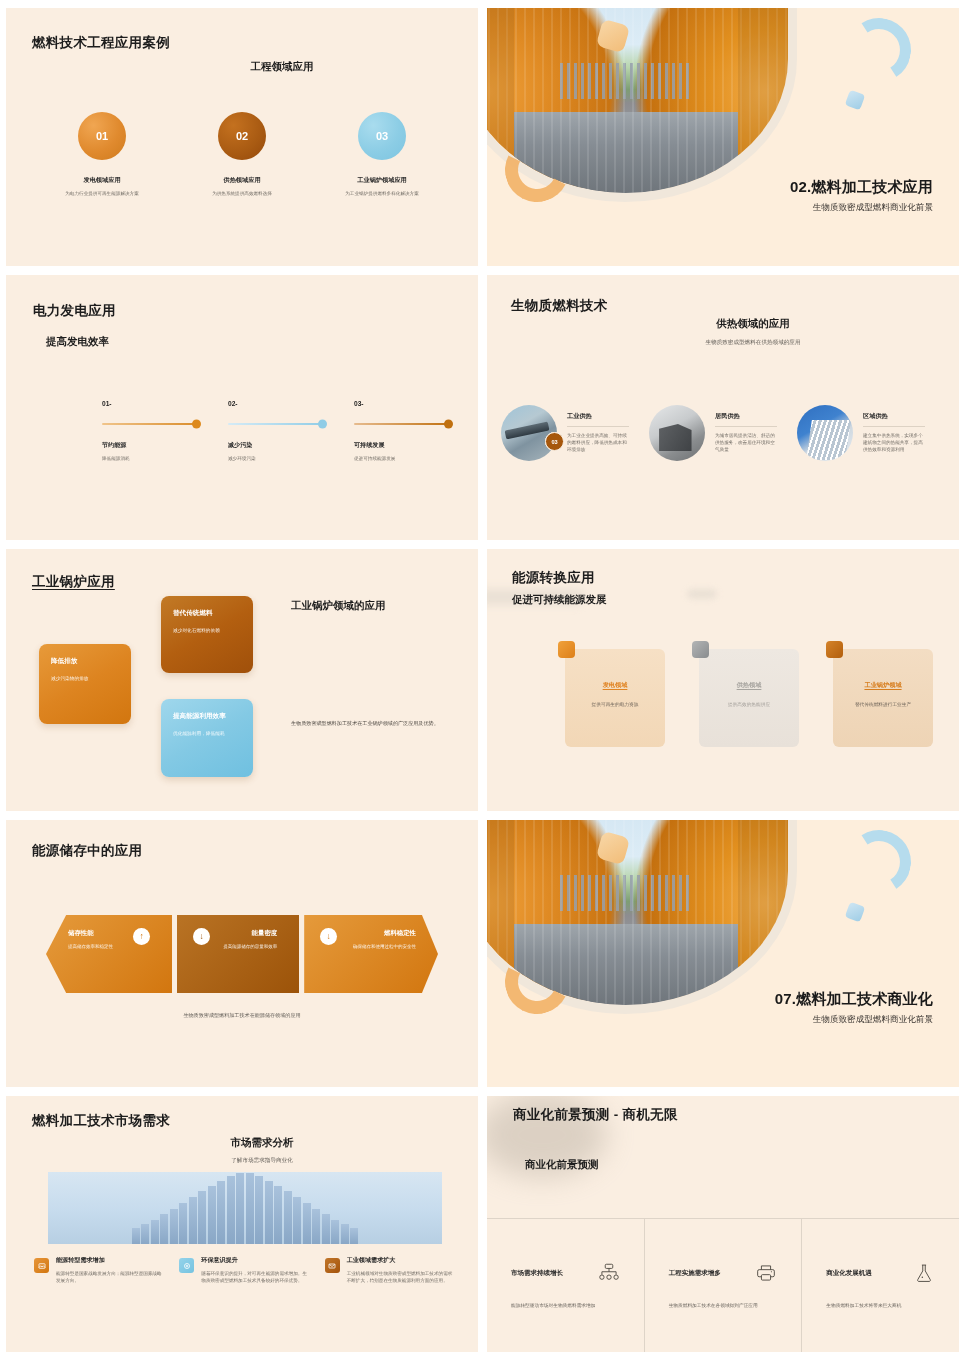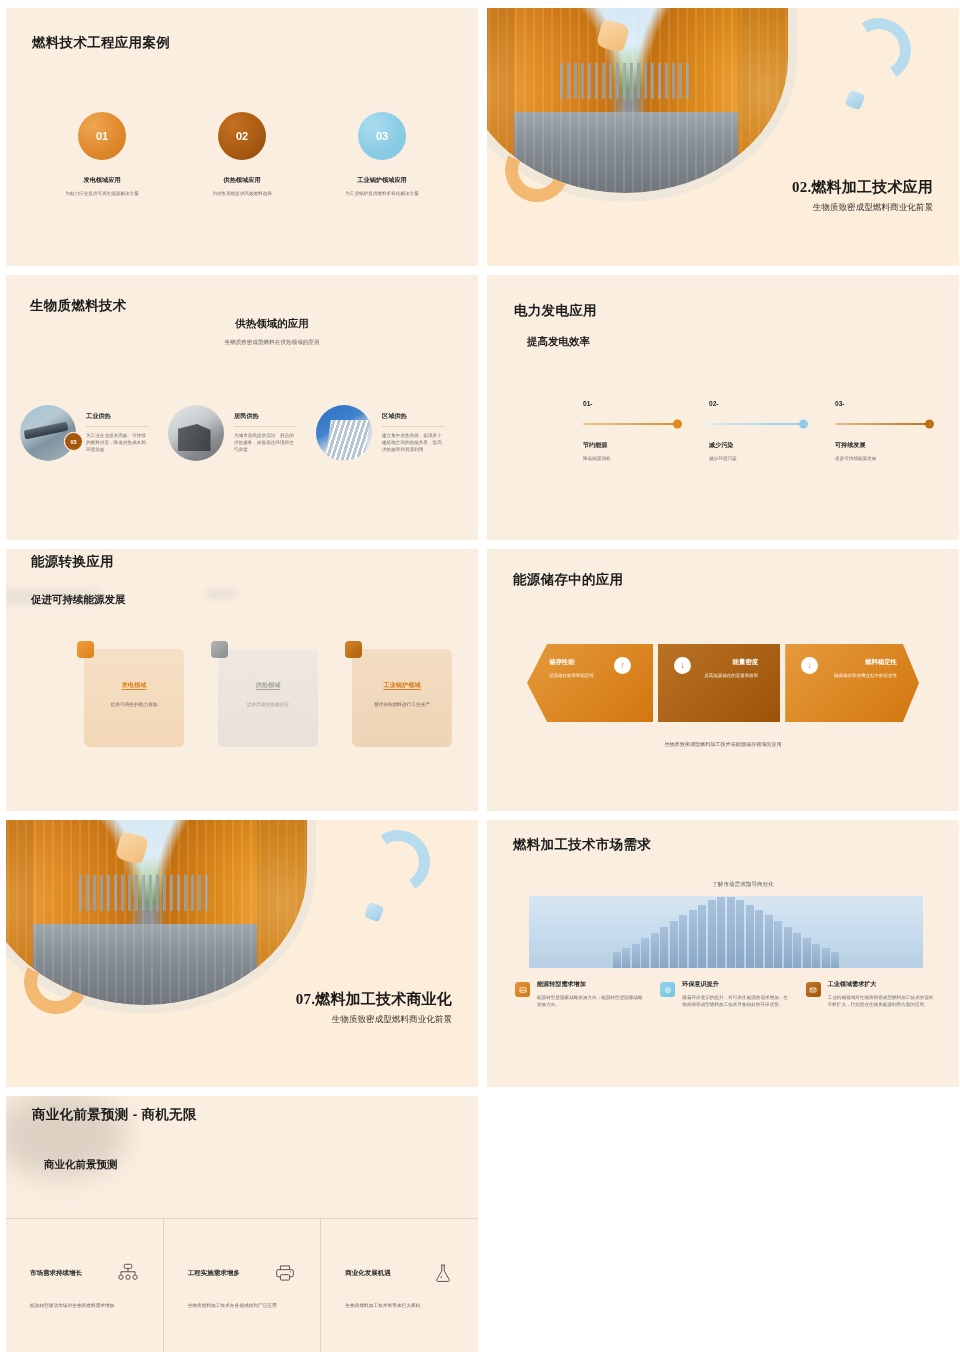--- a/index.html
+++ b/index.html
@@ -49,21 +49,21 @@
     color:#fff;font-size:11px;font-weight:bold;
     margin:0 auto 16px;
   }
   .b-orange{ background:radial-gradient(circle at 32% 28%, #f0a652 0%, #e08a2e 55%, #cf7a1c 100%); }
   .b-brown { background:radial-gradient(circle at 32% 28%, #c4711f 0%, #a85a12 60%, #94480a 100%); }
   .b-blue  { background:radial-gradient(circle at 32% 28%, #a9dcee 0%, #8ccde5 55%, #7cc4e0 100%); }
   .sl1 .c-name{ font-size:6.2px; font-weight:bold; margin-bottom:6px; }
   .sl1 .c-desc{ font-size:4.6px; color:#6f6a63; line-height:1.5; padding:0 14px;}
 
   
-  .hero{ background:#fceedd;font-family:Liberation Serif, serif; }
+  .hero{ background:#fceedd; }
   .hero .photo{
     position:absolute; left:-26px; top:-40px;
     width:330px; height:225px;
     border-radius:0 0 180px 180px / 0 0 150px 150px;
     overflow:hidden;
     background:
       radial-gradient(ellipse 60% 90% at 8% 55%, #f0a13b 0%, #e08b24 30%, #c97412 62%, rgba(201,116,18,0) 70%),
       radial-gradient(ellipse 55% 95% at 92% 55%, #f3ad4a 0%, #e2901f 30%, #c4700f 65%, rgba(196,112,15,0) 72%),
       linear-gradient(180deg,#cfe3f1 0%,#dcecf6 34%,#b9d6ae 44%,#7d9e74 54%,#8d8d90 60%,#9aa0a6 78%,#7f848a 100%);
   }
@@ -175,21 +175,21 @@
             background:linear-gradient(150deg,#e79a3a 0%,#dd8420 50%,#d2760f 100%); }
   .sl5 .cB{ left:155px; top:47px; width:92px; height:77px;
             background:linear-gradient(150deg,#c27a26 0%,#b35f10 50%,#a0500a 100%); }
   .sl5 .cC{ left:155px; top:150px; width:92px; height:78px;
             background:linear-gradient(150deg,#9fd7ec 0%,#83c9e4 50%,#6fc0e0 100%); }
   .sl5 .rt{ position:absolute; left:285px; top:50px; }
   .sl5 .rp{ position:absolute; left:285px; right:22px; top:170px;
             font-size:5.1px;color:#4f4a44;line-height:1.6; }
 
   
-  .sl6 .s-title{ position:absolute; left:25px; top:4px; }
+  .sl6 .s-title{ position:absolute; left:25px; top:20px; }
   .sl6 .s-sub{ position:absolute; left:25px; top:44px; }
   .sl6 .blur1{ position:absolute; left:-12px; top:40px; width:110px;height:16px;border-radius:9px;
                background:#e6ddd2; filter:blur(4px); opacity:.75; }
   .sl6 .blur2{ position:absolute; left:200px; top:40px; width:30px;height:10px;border-radius:7px;
                background:#e6ddd2; filter:blur(3px); opacity:.8; }
   .sl6 .cards{ position:absolute; left:78px; right:26px; top:100px; display:flex; gap:34px; }
   .sl6 .cc{ flex:1; position:relative; border-radius:6px; padding:32px 10px 18px; text-align:center;
             min-height:98px; }
   .sl6 .cc .tag{ position:absolute;left:-7px;top:-8px;width:17px;height:17px;border-radius:4px; }
   .sl6 .cc .hh{ font-size:6.2px;font-weight:bold;margin-bottom:11px;text-decoration:underline;
@@ -269,20 +269,21 @@
   .sl10 .pp{ font-size:4.7px;color:#6a655e;line-height:1.6; }
   .sl10 svg{ display:block; }
 </style>
 </head>
 <body>
 
 <div class="deck">
 
   <section class="slide sl1">
     <div class="s-title">燃料技术工程应用案例</div>
+    <div class="s-sub">工程领域应用</div>
     <div class="circles">
       <div class="col">
         <div class="bubble b-orange">01</div>
         <div class="c-name">发电领域应用</div>
         <div class="c-desc">为电力行业提供可再生能源解决方案</div>
       </div>
       <div class="col">
         <div class="bubble b-brown">02</div>
         <div class="c-name">供热领域应用</div>
         <div class="c-desc">为供热系统提供高效燃料选择</div>
@@ -300,20 +301,51 @@
       <div class="sky-city"></div>
       <div class="deckplate"></div>
     </div>
     <div class="ring-arc"></div>
     <div class="c-orange"></div>
     <div class="c-blue"></div>
     <div class="sq1"></div>
     <div class="sq2"></div>
     <div class="h-title">02.燃料加工技术应用</div>
     <div class="h-sub">生物质致密成型燃料商业化前景</div>
+  </section>
+
+  <section class="slide sl3">
+    <div class="s-title">电力发电应用</div>
+    <div class="s-sub">提高发电效率</div>
+    <div class="bars">
+      <div class="bar">
+        <div class="bnum">01-</div>
+        <div class="line" style="background:linear-gradient(90deg,#f0c48a,#d98c2a)">
+          <span class="knob" style="background:#dd8a1e"></span>
+        </div>
+        <div class="bname">节约能源</div>
+        <div class="bdesc">降低能源消耗</div>
+      </div>
+      <div class="bar">
+        <div class="bnum">02-</div>
+        <div class="line" style="background:linear-gradient(90deg,#d5ebf6,#8fcce6)">
+          <span class="knob" style="background:#8fcce6"></span>
+        </div>
+        <div class="bname">减少污染</div>
+        <div class="bdesc">减少环境污染</div>
+      </div>
+      <div class="bar">
+        <div class="bnum">03-</div>
+        <div class="line" style="background:linear-gradient(90deg,#e6bb8e,#c0700f)">
+          <span class="knob" style="background:#c0700f"></span>
+        </div>
+        <div class="bname">可持续发展</div>
+        <div class="bdesc">促进可持续能源发展</div>
+      </div>
+    </div>
   </section>
 
   <section class="slide sl4">
     <div class="s-title">生物质燃料技术</div>
     <div class="s-sub">供热领域的应用</div>
     <div class="s-sub2">生物质致密成型燃料在供热领域的应用</div>
     <div class="items">
       <div class="it">
         <div class="thumb t1"></div>
         <div class="badge" style="background:#d07f1b">01</div>
@@ -334,51 +366,37 @@
         <div class="thumb t3"></div>
         <div class="badge" style="background:#a6570c">03</div>
         <div class="body">
           <div class="h">区域供热</div>
           <div class="p">建立集中供热系统，实现多个建筑物之间的热能共享，提高供热效率和资源利用</div>
         </div>
       </div>
     </div>
   </section>
 
-  <section class="slide sl3">
-    <div class="s-title">电力发电应用</div>
-    <div class="s-sub">提高发电效率</div>
-    <div class="bars">
-      <div class="bar">
-        <div class="bnum">01-</div>
-        <div class="line" style="background:linear-gradient(90deg,#f0c48a,#d98c2a)">
-          <span class="knob" style="background:#dd8a1e"></span>
-        </div>
-        <div class="bname">节约能源</div>
-        <div class="bdesc">降低能源消耗</div>
-      </div>
-      <div class="bar">
-        <div class="bnum">02-</div>
-        <div class="line" style="background:linear-gradient(90deg,#d5ebf6,#8fcce6)">
-          <span class="knob" style="background:#8fcce6"></span>
-        </div>
-        <div class="bname">减少污染</div>
-        <div class="bdesc">减少环境污染</div>
-      </div>
-      <div class="bar">
-        <div class="bnum">03-</div>
-        <div class="line" style="background:linear-gradient(90deg,#e6bb8e,#c0700f)">
-          <span class="knob" style="background:#c0700f"></span>
-        </div>
-        <div class="bname">可持续发展</div>
-        <div class="bdesc">促进可持续能源发展</div>
-      </div>
-    </div>
-  </section>
-
+  <section class="slide sl5">
+    <div class="s-title">工业锅炉应用</div>
+    <div class="card cA">
+      <div class="cd-h">降低排放</div>
+      <div class="cd-p">减少污染物的排放</div>
+    </div>
+    <div class="card cB">
+      <div class="cd-h">替代传统燃料</div>
+      <div class="cd-p">减少对化石燃料的依赖</div>
+    </div>
+    <div class="card cC">
+      <div class="cd-h">提高能源利用效率</div>
+      <div class="cd-p">优化能源利用，降低能耗</div>
+    </div>
+    <div class="s-sub rt">工业锅炉领域的应用</div>
+    <div class="rp">生物质致密成型燃料加工技术在工业锅炉领域的广泛应用及优势。</div>
+  </section>
 
   <section class="slide sl6">
     <div class="blur1"></div>
     <div class="blur2"></div>
     <div class="s-title">能源转换应用</div>
     <div class="s-sub">促进可持续能源发展</div>
     <div class="cards">
       <div class="cc o1">
         <span class="tag"></span>
         <div class="hh">发电领域</div>
@@ -428,20 +446,21 @@
     <div class="c-orange"></div>
     <div class="c-blue"></div>
     <div class="sq1"></div>
     <div class="sq2"></div>
     <div class="h-title">07.燃料加工技术商业化</div>
     <div class="h-sub">生物质致密成型燃料商业化前景</div>
   </section>
 
   <section class="slide sl9">
     <div class="s-title">燃料加工技术市场需求</div>
+    <div class="s-sub">市场需求分析</div>
     <div class="s-sub2">了解市场需求指导商业化</div>
     <div class="pic">
       <div class="fan">
         <span class="bld" style="height:22%"></span>
           <span class="bld" style="height:28%"></span>
         <span class="bld" style="height:34%"></span>
           <span class="bld" style="height:41%"></span>
         <span class="bld" style="height:49%"></span>
           <span class="bld" style="height:57%"></span>
         <span class="bld" style="height:65%"></span>

